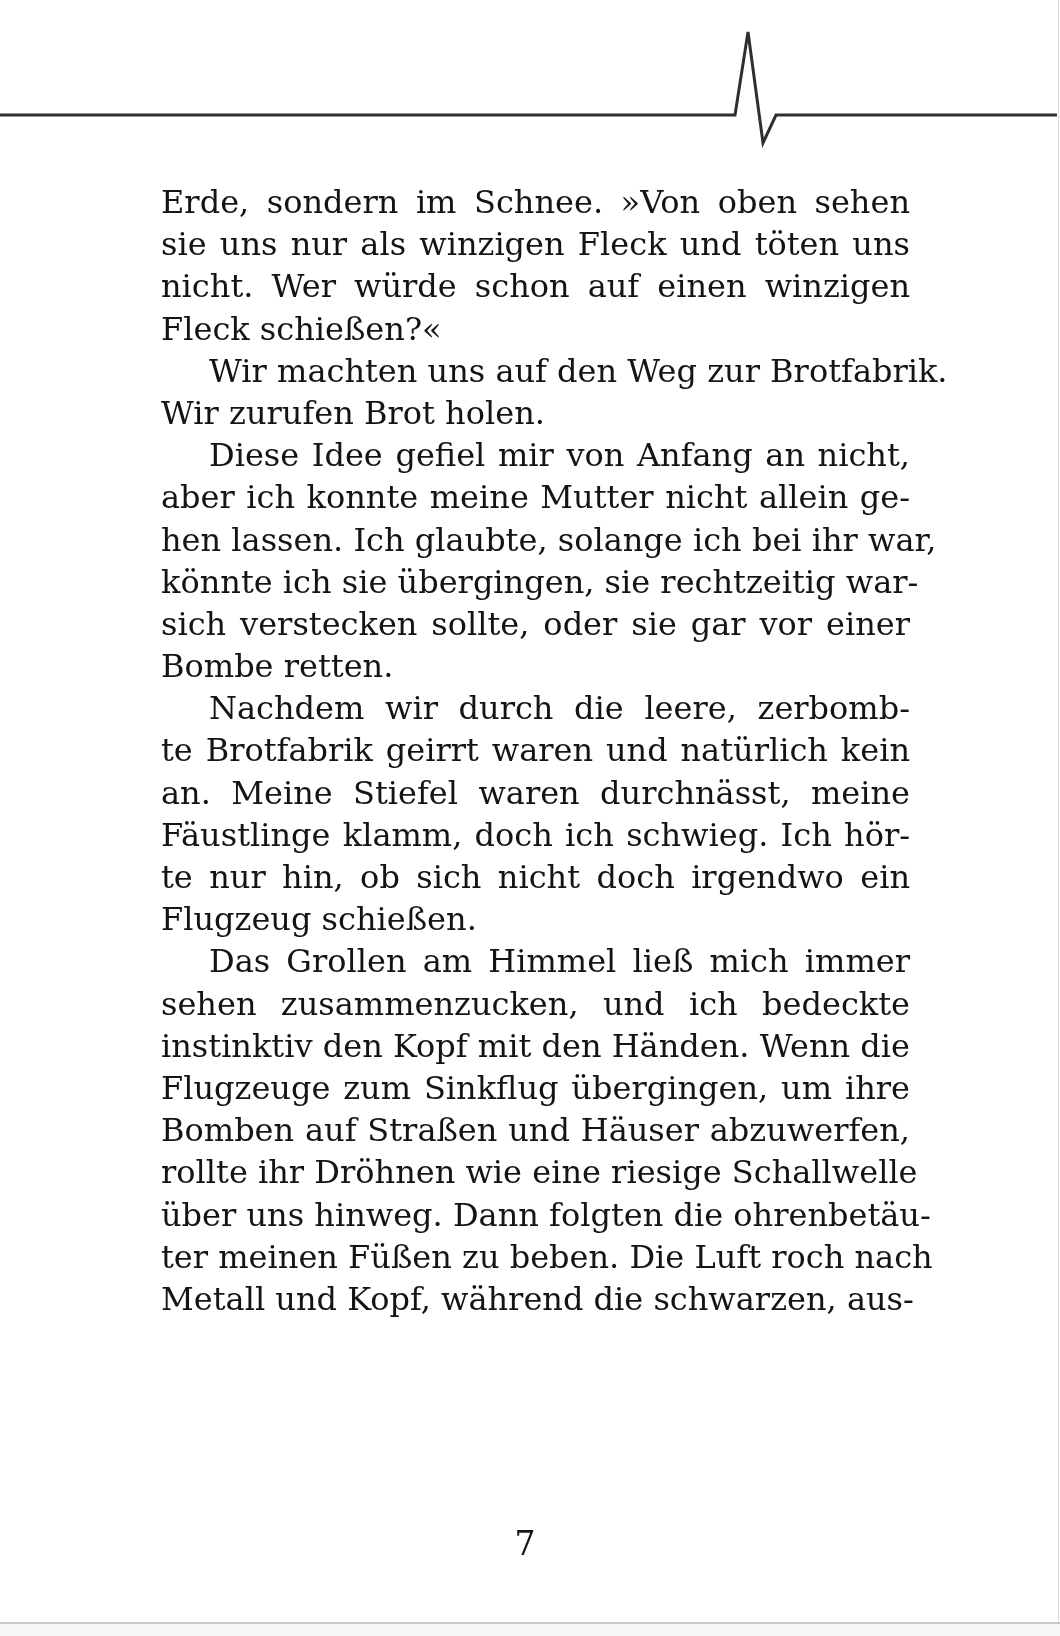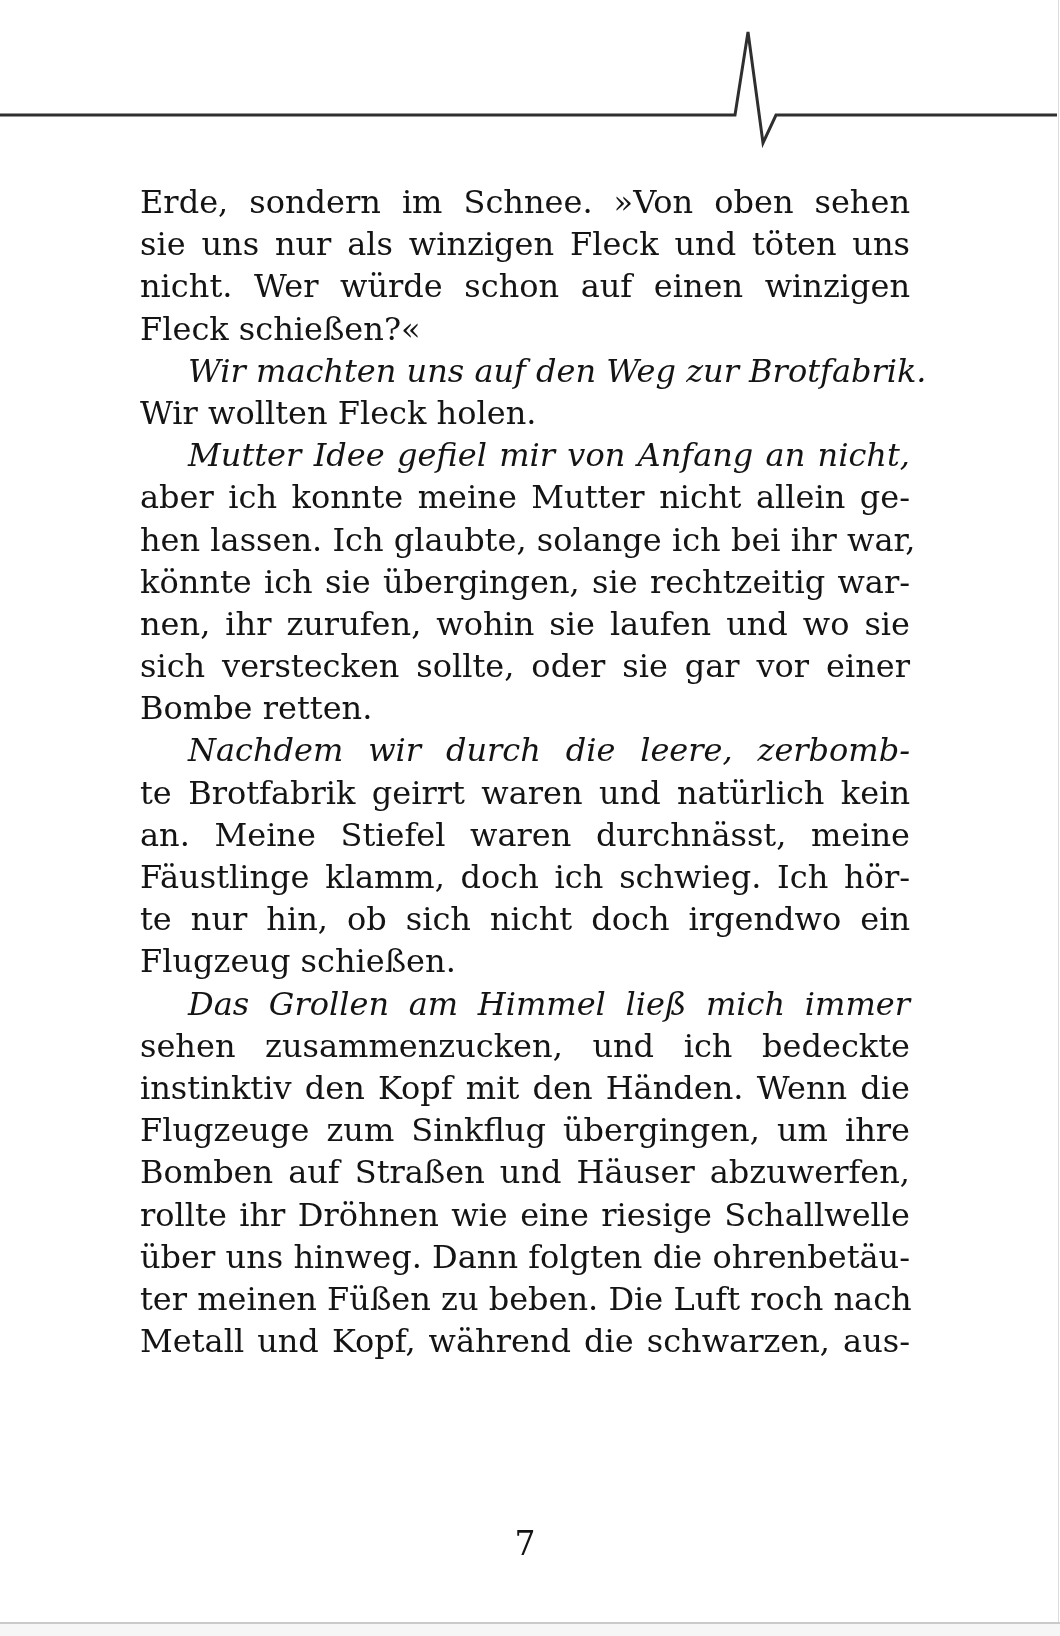--- a/index.html
+++ b/index.html
@@ -28,22 +28,23 @@
   }
   .paragraph { margin: 0; padding: 0; }
   .line {
     height: 42.2px;
     line-height: 42.2px;
     white-space: nowrap;
     text-align: justify;
     text-align-last: justify;
     text-justify: inter-word;
     overflow: visible;
+    margin-left: 21px;
   }
-  .line.indent { padding-left: 48px; font-style: italic; }
+  .line.indent { padding-left: 48px; }
   .line.endline { text-align: center; text-align-last: left; }
   .page-number {
     position: absolute;
     left: 140px; top: 1523px;
     width: 770px;
     height: 42px; line-height: 42px;
     text-align: center;
     color: var(--ink, #141414);
     font-size: 33px;
   }
@@ -72,28 +73,27 @@
 
   <div class="text-column">
       <div class="paragraph">
         <div class="line">Erde, sondern im Schnee. »Von oben sehen</div>
         <div class="line">sie uns nur als winzigen Fleck und töten uns</div>
         <div class="line">nicht. Wer würde schon auf einen winzigen</div>
         <div class="line endline">Fleck schießen?«</div>
       </div>
       <div class="paragraph">
         <div class="line indent">Wir machten uns auf den Weg zur Brotfabrik.</div>
-        <div class="line endline">Wir wollten Fleck holen.</div>
+        <div class="line endline">Wir zurufen Brot holen.</div>
       </div>
       <div class="paragraph">
-        <div class="line indent">Mutter Idee gefiel mir von Anfang an nicht,</div>
+        <div class="line indent">Diese Idee gefiel mir von Anfang an nicht,</div>
         <div class="line">aber ich konnte meine Mutter nicht allein ge-</div>
         <div class="line">hen lassen. Ich glaubte, solange ich bei ihr war,</div>
         <div class="line">könnte ich sie übergingen, sie rechtzeitig war-</div>
-        <div class="line">nen, ihr zurufen, wohin sie laufen und wo sie</div>
         <div class="line">sich verstecken sollte, oder sie gar vor einer</div>
         <div class="line endline">Bombe retten.</div>
       </div>
       <div class="paragraph">
         <div class="line indent">Nachdem wir durch die leere, zerbomb-</div>
         <div class="line">te Brotfabrik geirrt waren und natürlich kein</div>
         <div class="line">an. Meine Stiefel waren durchnässt, meine</div>
         <div class="line">Fäustlinge klamm, doch ich schwieg. Ich hör-</div>
         <div class="line">te nur hin, ob sich nicht doch irgendwo ein</div>
         <div class="line endline">Flugzeug schießen.</div>

